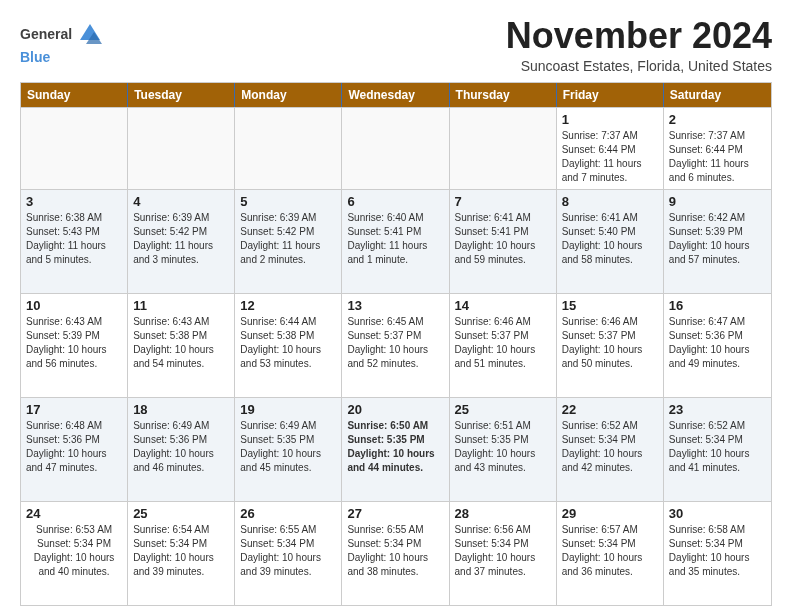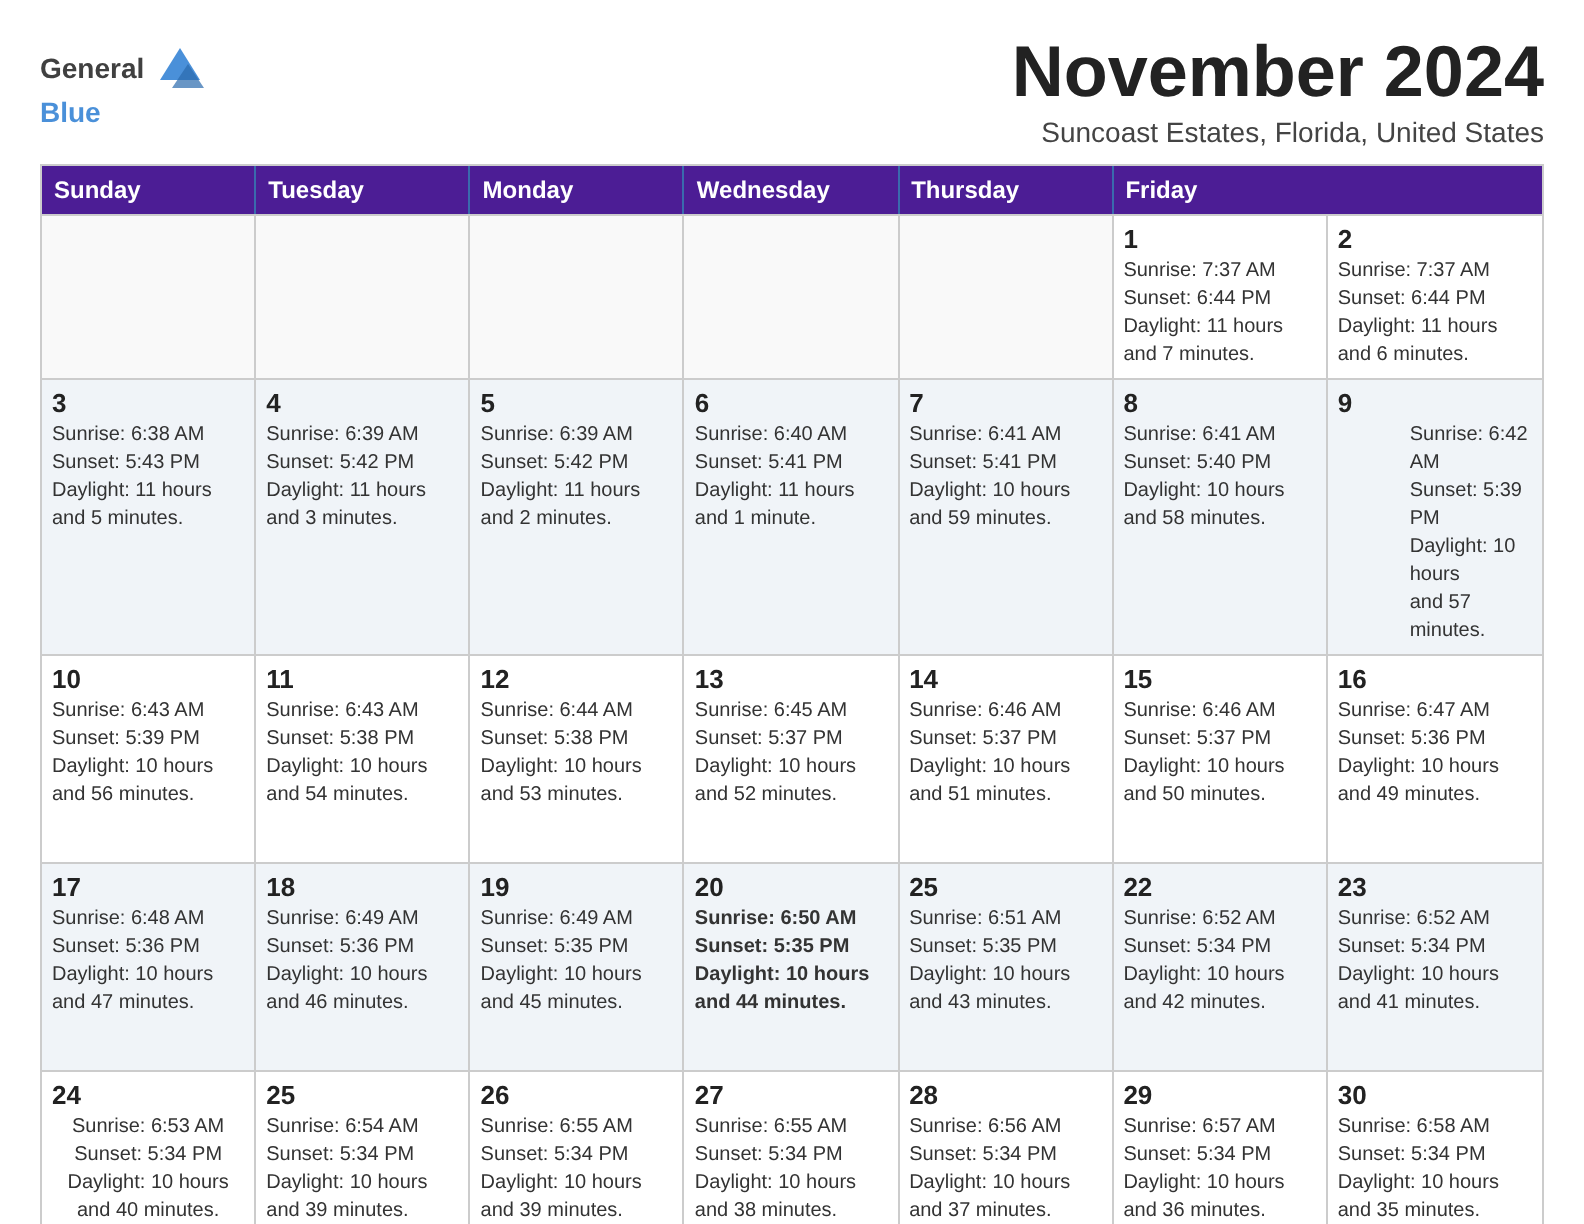--- a/index.html
+++ b/index.html
@@ -53,21 +53,21 @@
       color: #444;
       margin-top: 2px;
     }
     .calendar {
       flex: 1;
       border: 1px solid #ccc;
     }
     .cal-header-row {
       display: grid;
       grid-template-columns: repeat(7, 1fr);
-      background: #4c1d95;
+      background: #a16207;
     }
     .cal-header-cell {
       color: #fff;
       font-size: 12px;
       font-weight: bold;
       padding: 5px 6px;
       border-right: 1px solid #3a6aad;
       text-align: left;
     }
     .cal-header-cell:last-child { border-right: none; }
@@ -134,20 +134,21 @@
   </div>
 
   <div class="calendar">
     <div class="cal-header-row">
     <div class="cal-header-cell">Sunday</div>
         <div class="cal-header-cell">Tuesday</div>
         <div class="cal-header-cell">Monday</div>
         <div class="cal-header-cell">Wednesday</div>
         <div class="cal-header-cell">Thursday</div>
         <div class="cal-header-cell">Friday</div>
+        <div class="cal-header-cell">Saturday</div>
       </div>
     <div class="cal-body">
     <div class="cal-row row-0" style="min-height: 72px;">
           <div class="cal-cell empty" style="min-height: 72px;"></div>
           <div class="cal-cell empty" style="min-height: 72px;"></div>
           <div class="cal-cell empty" style="min-height: 72px;"></div>
           <div class="cal-cell empty" style="min-height: 72px;"></div>
           <div class="cal-cell empty" style="min-height: 72px;"></div>
           <div class="cal-cell" style="min-height: 72px;">
             <span class="day-num">1</span>
@@ -202,21 +203,21 @@
           </div>
           <div class="cal-cell alt-row" style="min-height: 103px;">
             <span class="day-num">8</span>
             <div class="day-info" style="white-space: pre-line;">Sunrise: 6:41 AM
 Sunset: 5:40 PM
 Daylight: 10 hours
 and 58 minutes.</div>
           </div>
           <div class="cal-cell alt-row" style="min-height: 103px;">
             <span class="day-num">9</span>
-            <div class="day-info" style="white-space: pre-line; margin-left: 36px;">Sunrise: 6:42 AM
+            <div class="day-info" style="white-space: pre-line;">Sunrise: 6:42 AM
 Sunset: 5:39 PM
 Daylight: 10 hours
 and 57 minutes.</div>
           </div>
         </div>
         <div class="cal-row row-2" style="min-height: 103px;">
           <div class="cal-cell" style="min-height: 103px;">
             <span class="day-num">10</span>
             <div class="day-info" style="white-space: pre-line;">Sunrise: 6:43 AM
 Sunset: 5:39 PM

